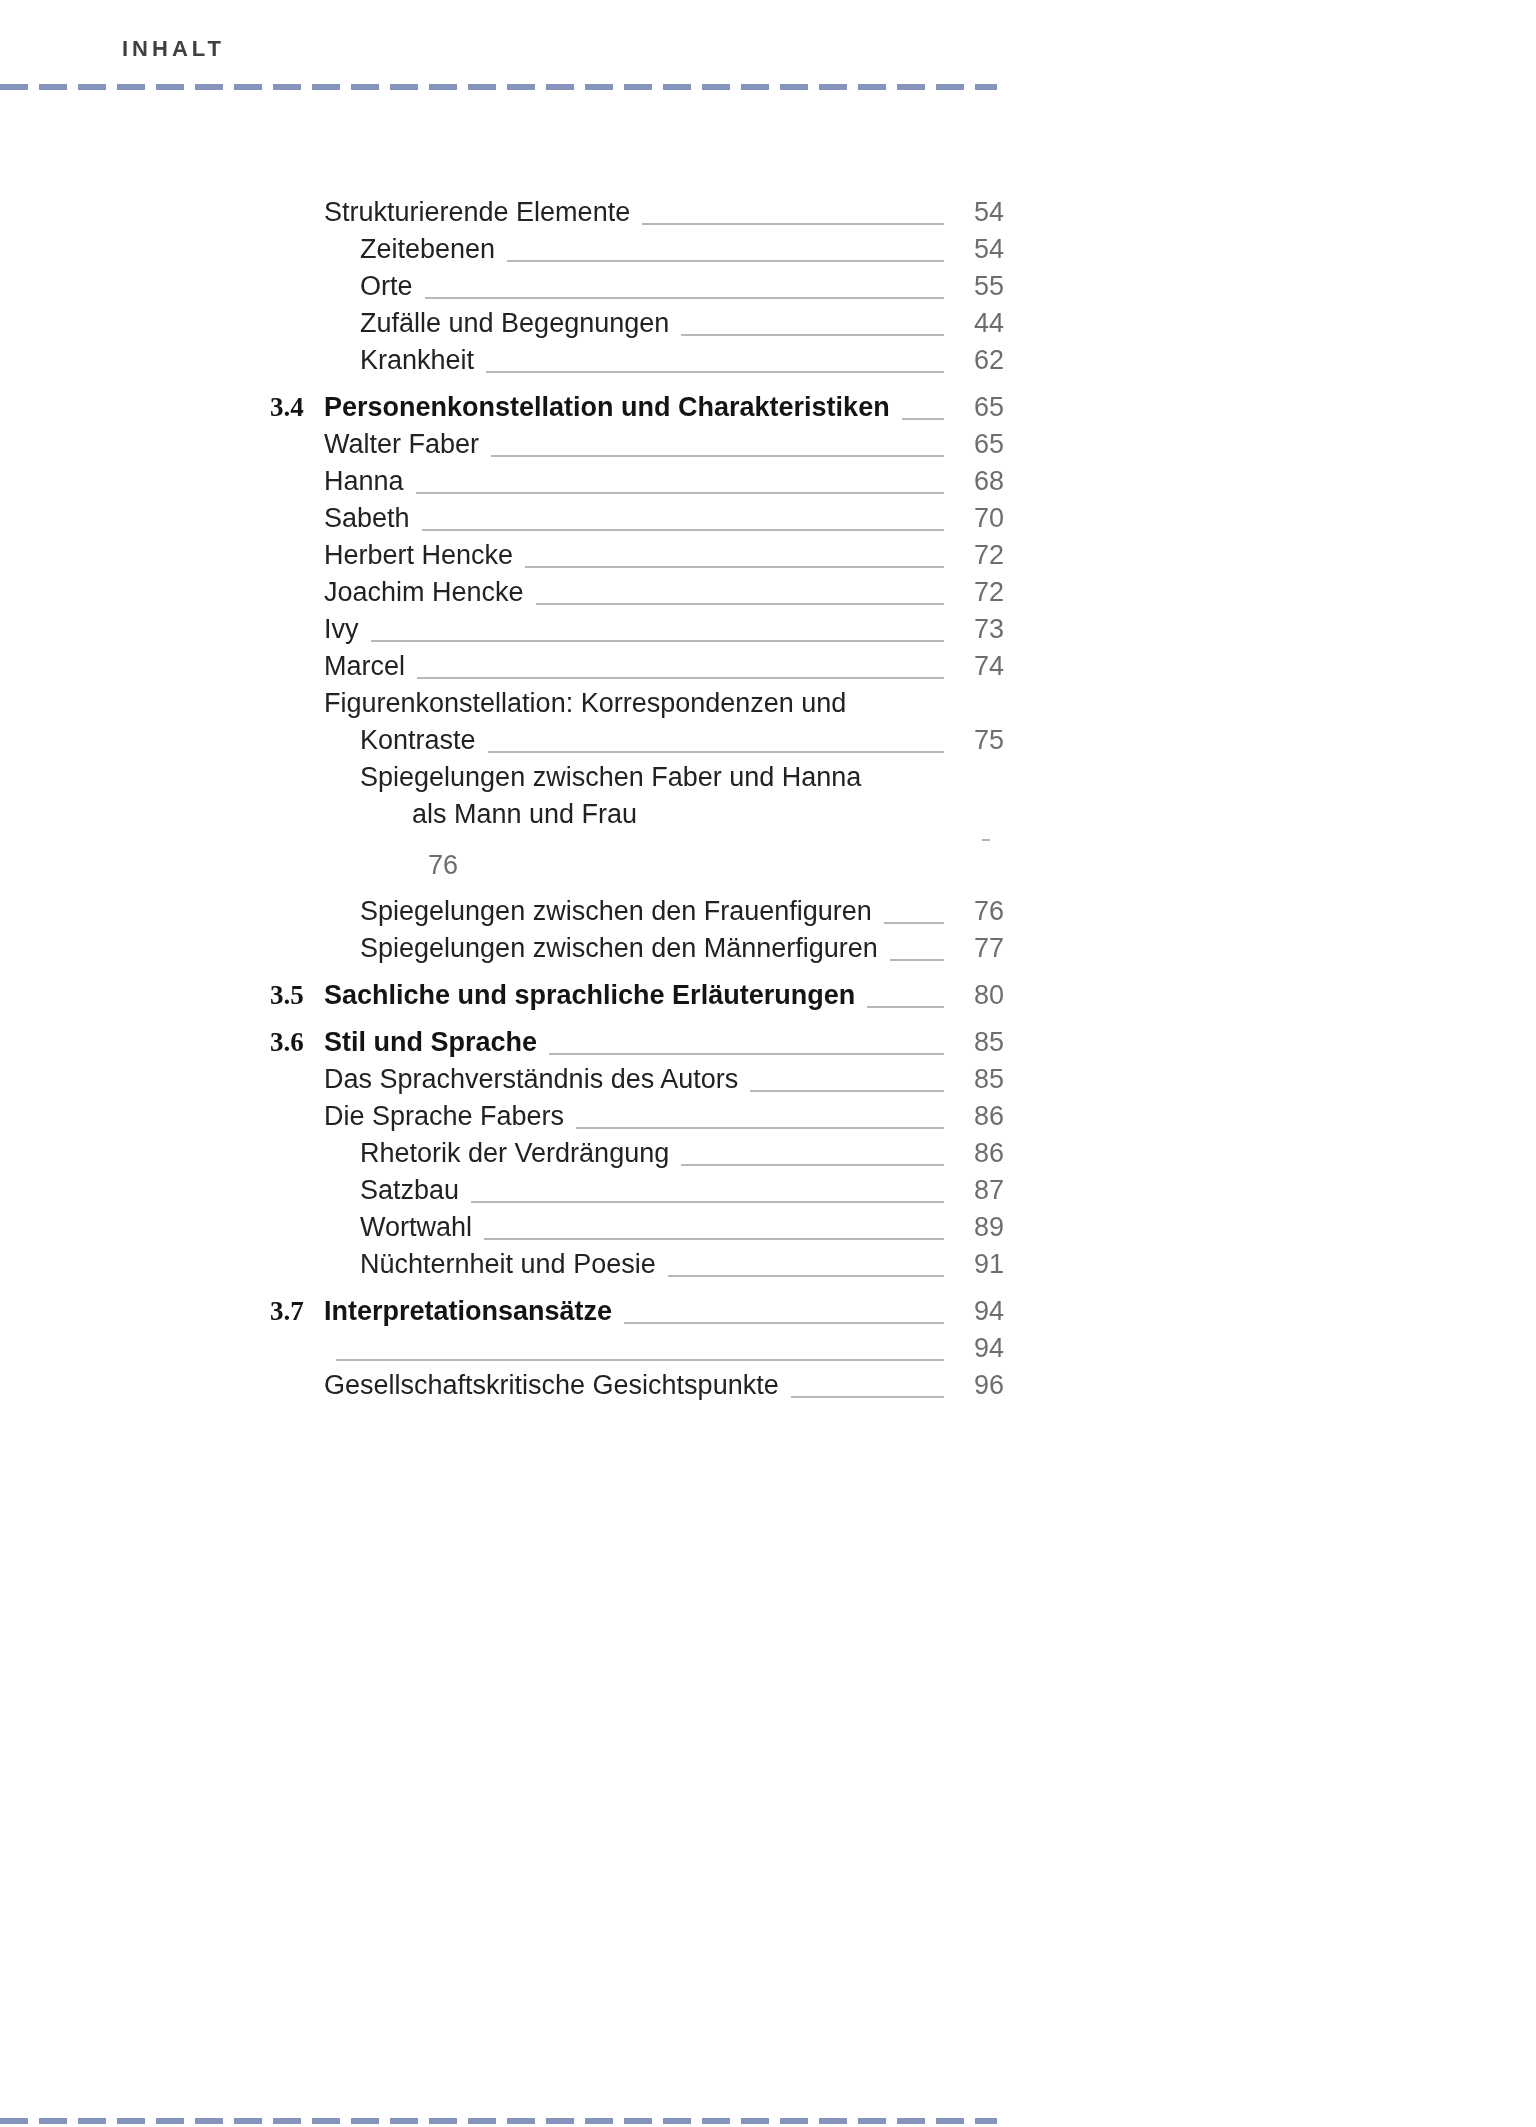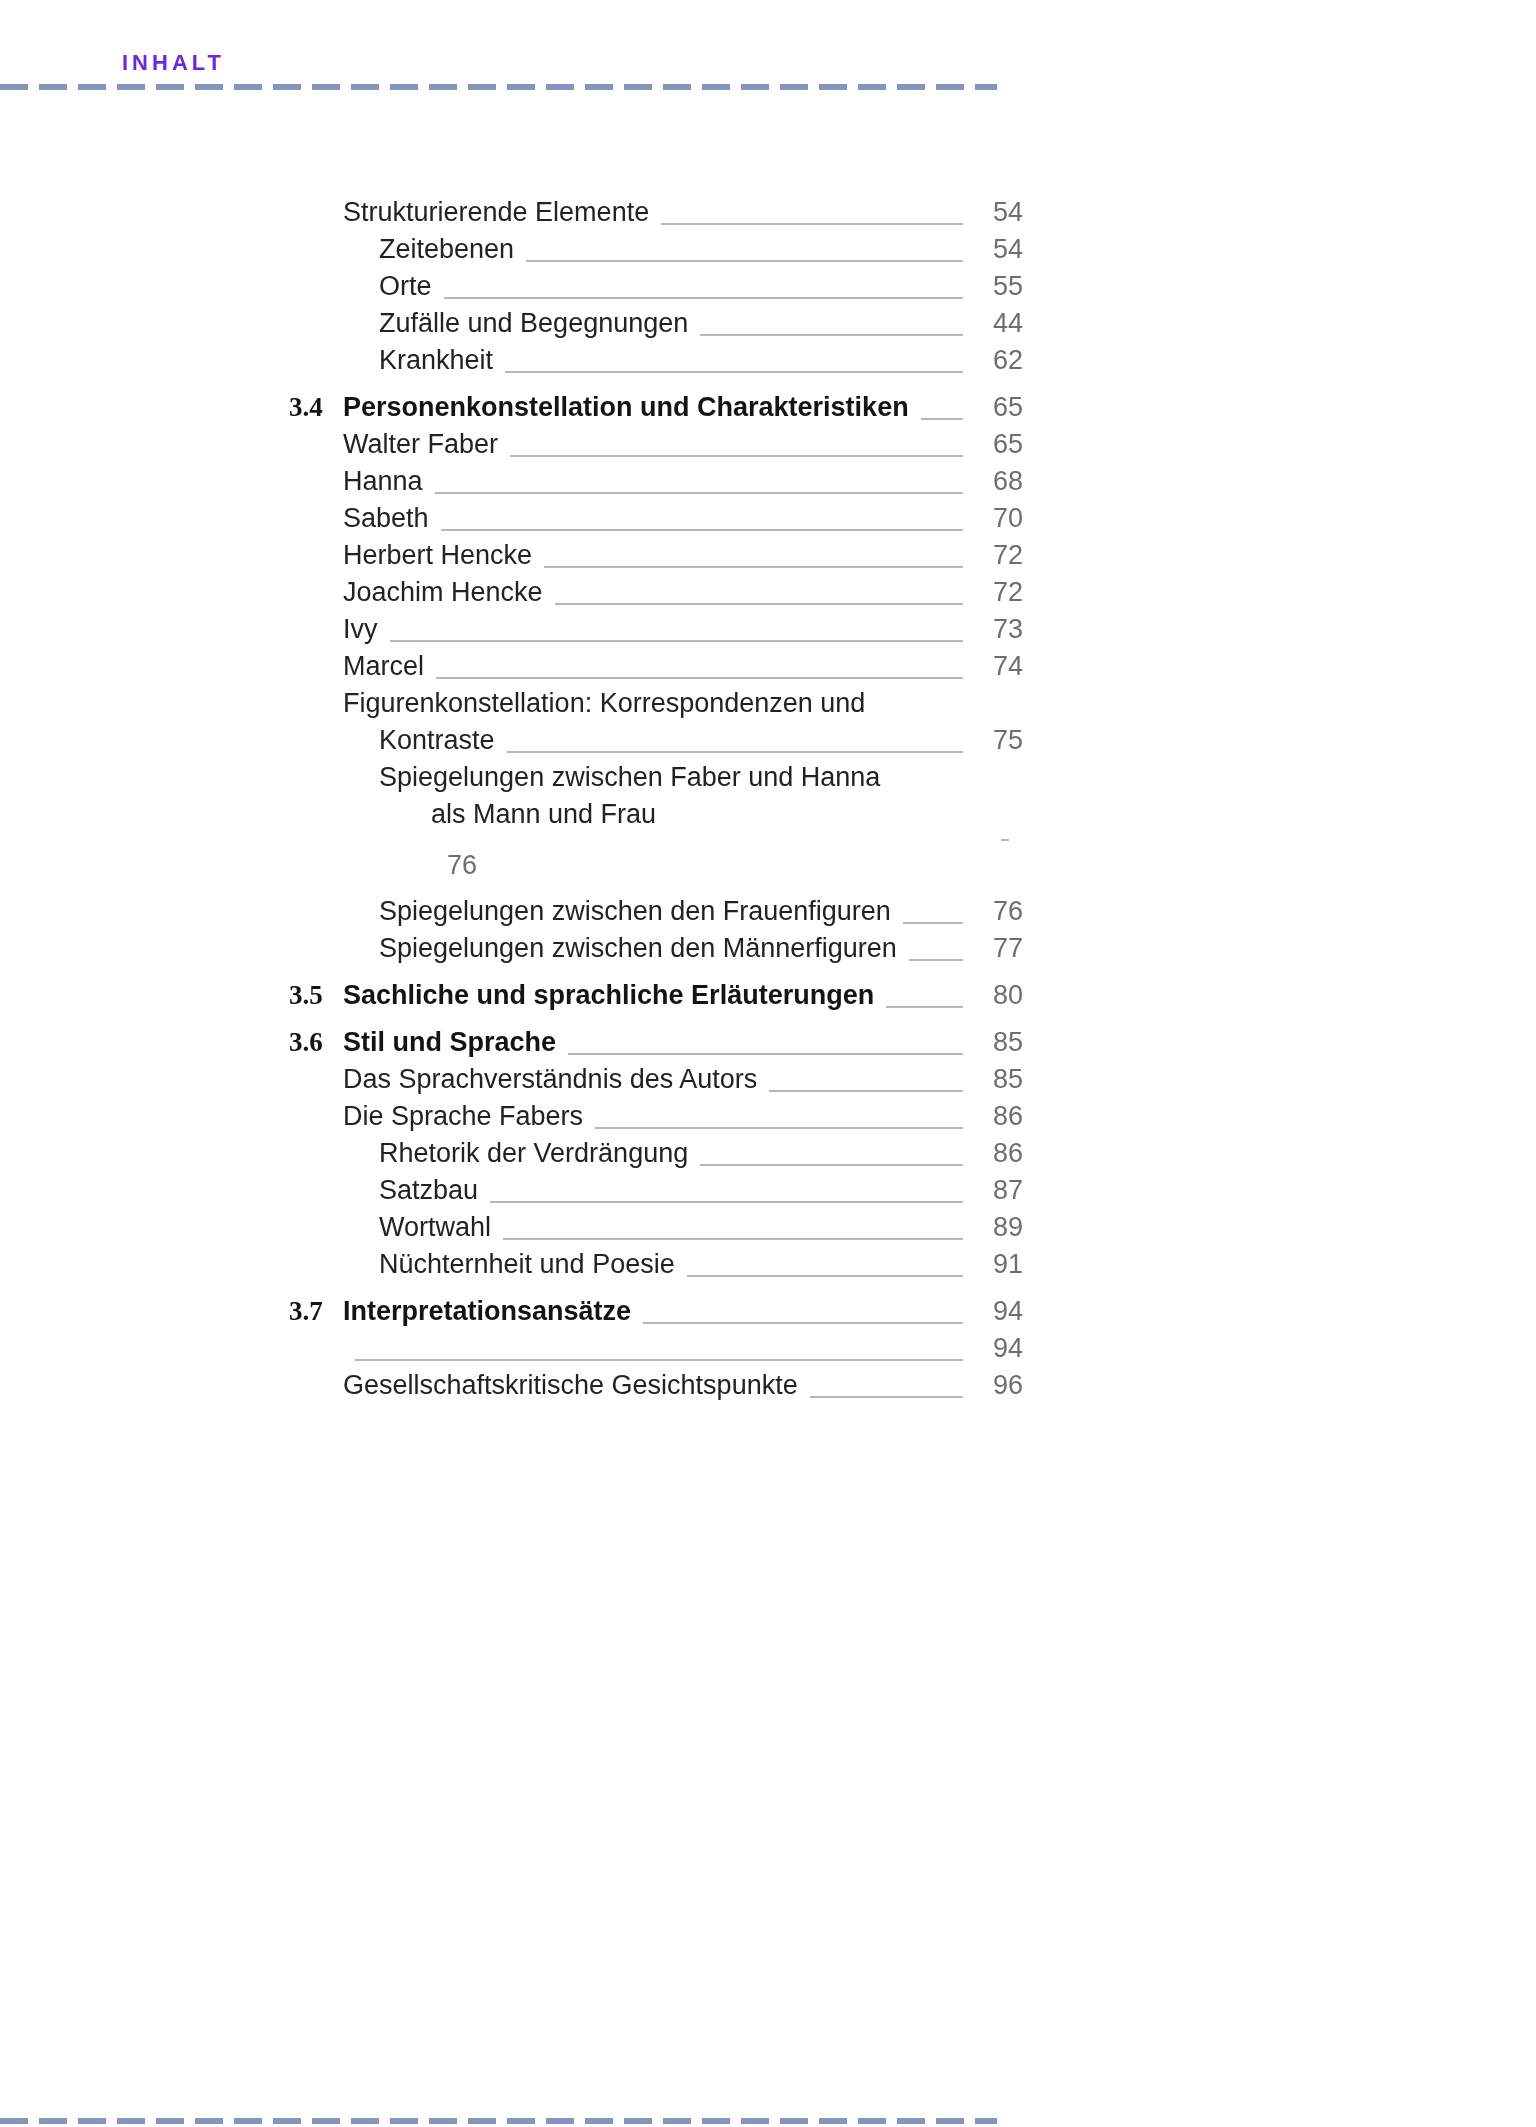--- a/index.html
+++ b/index.html
@@ -11,38 +11,38 @@
     position: relative;
     width: 1536px;
     height: 2127px;
     background: #ffffff;
     overflow: hidden;
     font-family: "Liberation Sans", "DejaVu Sans", sans-serif;
   }
   .inhalt-heading {
     position: absolute;
     left: 122px;
-    top: 50px;
+    top: 36px;
     font-size: 22px;
     font-weight: 700;
     letter-spacing: 4px;
-    color: #6d28d9;
+    color: #404040;
   }
   .dash-rule {
     position: absolute;
     left: 0;
     width: 997px;
     height: 6px;
     background: repeating-linear-gradient(90deg, #8494bc 0 28px, transparent 28px 39px);
   }
   .dash-rule.top { top: 84px; }
   .dash-rule.bottom { bottom: 3px; }
   .toc {
     position: absolute;
-    left: 289px;
+    left: 270px;
     top: 194px;
     width: 734px;
     font-size: 27px;
     color: #222222;
   }
   .row {
     display: flex;
     line-height: 37px;
   }
   .row .t {

